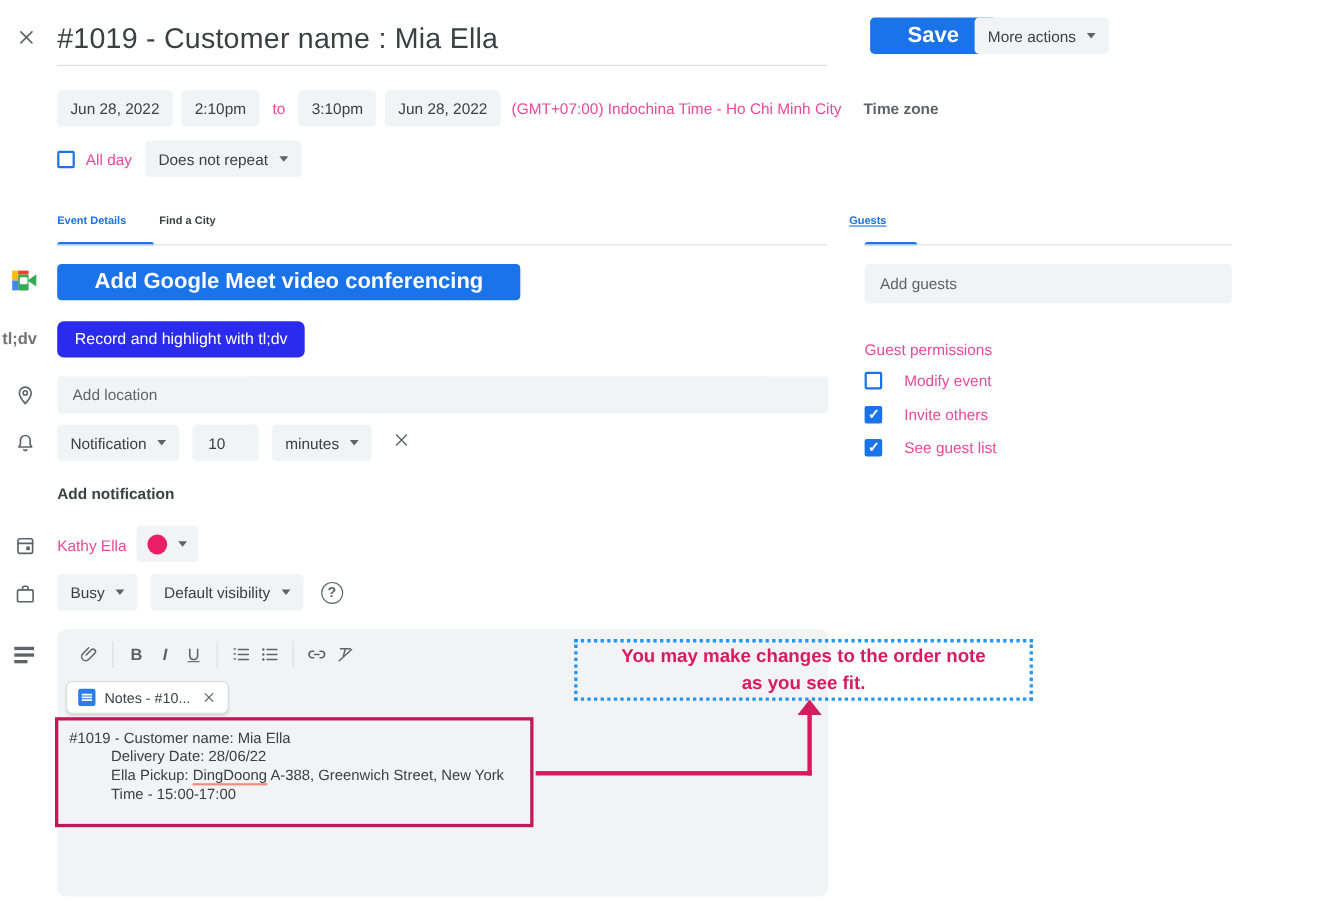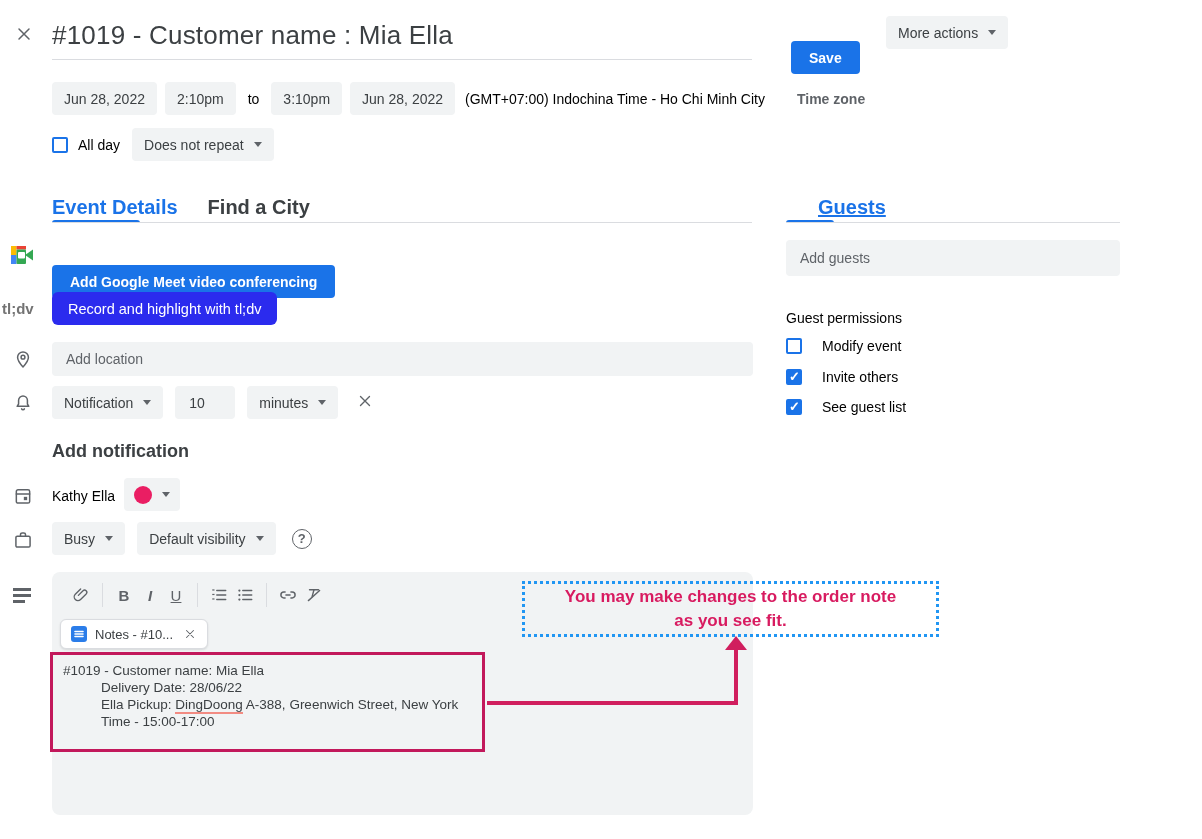--- a/index.html
+++ b/index.html
@@ -11,31 +11,31 @@
   
   .chip { display:inline-flex; align-items:center; background:#f1f3f4; border-radius:4px;
           height:33px; padding:0 12px; font-size:14px; color:#3c4043; cursor:pointer; white-space:nowrap; }
   .caret { width:0; height:0; border-left:4px solid transparent; border-right:4px solid transparent;
            border-top:5px solid #5f6368; margin-left:10px; display:inline-block; }
 
   
   .title { font-size:26px; font-weight:400; color:#3c4043; letter-spacing:.2px; }
   .hr { background:#dadce0; height:1px; }
   .btn-primary { background:#1a73e8; color:#fff; border:none; border-radius:4px; height:33px;
-                 padding:0 18px; font-size:14px; font-weight:700; font-family:inherit; cursor:pointer;margin-top:25px; }
+                 padding:0 34px; font-size:20px; font-weight:700; font-family:inherit; cursor:pointer; }
   .row { display:flex; align-items:center; }
 
   
   .cb { width:16px; height:16px; border:2px solid #1a73e8; border-radius:2px; background:#fff;
         display:inline-block; position:relative; cursor:pointer; flex:none; }
   .cb.checked { background:#1a73e8; border-color:#1a73e8; }
   .cb.checked::after { content:"✓"; position:absolute; left:1px; top:-2px; color:#fff; font-size:13px; font-weight:700; }
 
   
-  .tab { font-size:20px; font-weight:700; cursor:pointer; }
+  .tab { font-size:10px; font-weight:700; cursor:pointer; }
   .tab.active { color:#1a73e8; }
   .tab.inactive { color:#3c4043; }
   .tabbar { position:absolute; height:3px; background:#1a73e8; border-radius:3px 3px 0 0; }
 
   .input-grey { background:#f1f3f4; border:none; border-radius:4px; font-family:inherit;
                 font-size:14px; color:#3c4043; padding:0 14px; }
   .input-grey::placeholder { color:#5f6368; }
   svg.gl { stroke:#5f6368; fill:none; stroke-width:1.8; stroke-linecap:round; stroke-linejoin:round; }
 
   
@@ -50,21 +50,21 @@
   .note-box { border:3px solid #c2185b; font-size:13.5px; line-height:17px; color:#3c4043; padding:7px 10px; }
   .note-indent { padding-left:38px; }
   .misspell { border-bottom:2px solid #f28b82; }
 
   .annotation { border:3px dotted #2196f3; color:#d81b60; font-weight:700; font-size:17px;
                 line-height:24px; text-align:center; padding:1px 6px; background:transparent; }
   .arrow-bar { background:#d01e5e; }
   .arrow-head { width:0; height:0; border-left:11px solid transparent; border-right:11px solid transparent;
                 border-bottom:14px solid #d01e5e; }
 
-  .label-sm { font-size:14px; color:#000000;text-align:center; }
+  .label-sm { font-size:14px; color:#ec4899;text-align:center; }
   .label-grey { font-size:14px; color:#5f6368; font-weight:700; }
 
   .help { width:20px; height:20px; border:1.6px solid #5f6368; border-radius:50%; color:#5f6368;
           font-size:13px; font-weight:700; display:inline-flex; align-items:center; justify-content:center; cursor:pointer; }
   .color-dot { width:18px; height:18px; border-radius:50%; }
   .tldv-logo { font-size:15px; font-weight:700; color:#737373; }
   .btn-tldv { background:#2b2bee; color:#fff; border:none; border-radius:6px; height:33px;
               padding:0 16px; font-size:14.5px; font-weight:400; font-family:inherit; cursor:pointer; }
 </style>
 </head>
@@ -85,40 +85,40 @@
     <span class="caret"></span>
   </div>
 
   <div class="abs row" style="left:52px; top:82px; gap:8px;">
     <div class="chip">Jun 28, 2022</div>
     <div class="chip">2:10pm</div>
     <span class="label-sm" style="margin:0 4px;">to</span>
     <div class="chip">3:10pm</div>
     <div class="chip">Jun 28, 2022</div>
     <span class="label-sm" style="margin-left:2px;">(GMT+07:00) Indochina Time - Ho Chi Minh City</span>
-    <span class="label-grey" style="margin-left:24px;">Time zone</span>
+    <span class="label-grey" style="margin-left:12px;">Time zone</span>
   </div>
 
   <div class="abs row" style="left:52px; top:128px; gap:10px; height:33px;">
     <span class="cb"></span>
     <span class="label-sm">All day</span>
     <div class="chip" style="margin-left:2px;">
       <span>Does not repeat</span>
       <span class="caret"></span>
     </div>
   </div>
 
   <div class="abs row" style="left:52px; top:196px; gap:30px;">
     <span class="tab active">Event Details</span>
     <span class="tab inactive">Find a City</span>
   </div>
   <div class="tabbar abs" style="left:52px; top:220px; width:88px;"></div>
   <div class="abs hr" style="left:52px; top:222px; width:700px;"></div>
 
-  <span class="abs tab active" style="left:818px; top:196px;text-decoration:underline;">Guests</span>
+  <span class="abs tab active" style="left:772px; top:196px;text-decoration:underline;">Guests</span>
   <div class="tabbar abs" style="left:786px; top:220px; width:48px;"></div>
   <div class="abs hr" style="left:786px; top:222px; width:334px;"></div>
 
   <div class="abs" style="left:11px; top:245px;">
     <svg width="23" height="20" viewBox="0 0 23 20">
       <rect x="0" y="1" width="5.5" height="9" fill="#fbbc04"></rect>
       <rect x="0" y="10" width="5.5" height="9" fill="#4285f4"></rect>
       <rect x="5.5" y="1" width="9.5" height="3.5" fill="#ea4335"></rect>
       <rect x="5.5" y="4.5" width="9.5" height="14.5" rx="1" fill="#34a853"></rect>
       <rect x="7" y="7" width="7" height="6.5" rx="1" fill="#ffffff"></rect>
@@ -171,21 +171,21 @@
     <div class="chip">
       <span>minutes</span>
       <span class="caret"></span>
     </div>
     <div style="margin-left:6px; cursor:pointer;">
       <svg class="gl" width="18" height="18" viewBox="0 0 24 24">
           <path d="M6 6 L18 18 M18 6 L6 18"></path>
         </svg>
     </div>
   </div>
-  <span class="abs" style="left:52px; top:441px; font-size:18px; font-weight:700; color:#3c4043; cursor:pointer;">Add notification</span>
+  <span class="abs" style="left:52px; top:441px; font-size:14px; font-weight:700; color:#3c4043; cursor:pointer;">Add notification</span>
 
   <span class="abs label-sm" style="left:52px; top:488px;">Kathy Ella</span>
   <div class="abs chip" style="left:124px; top:478px; padding:0 10px;">
     <span class="color-dot" style="background:#ea1e63;"></span>
     <span class="caret"></span>
   </div>
 
   <div class="abs row" style="left:52px; top:522px; gap:12px;">
     <div class="chip">
       <span>Busy</span>

